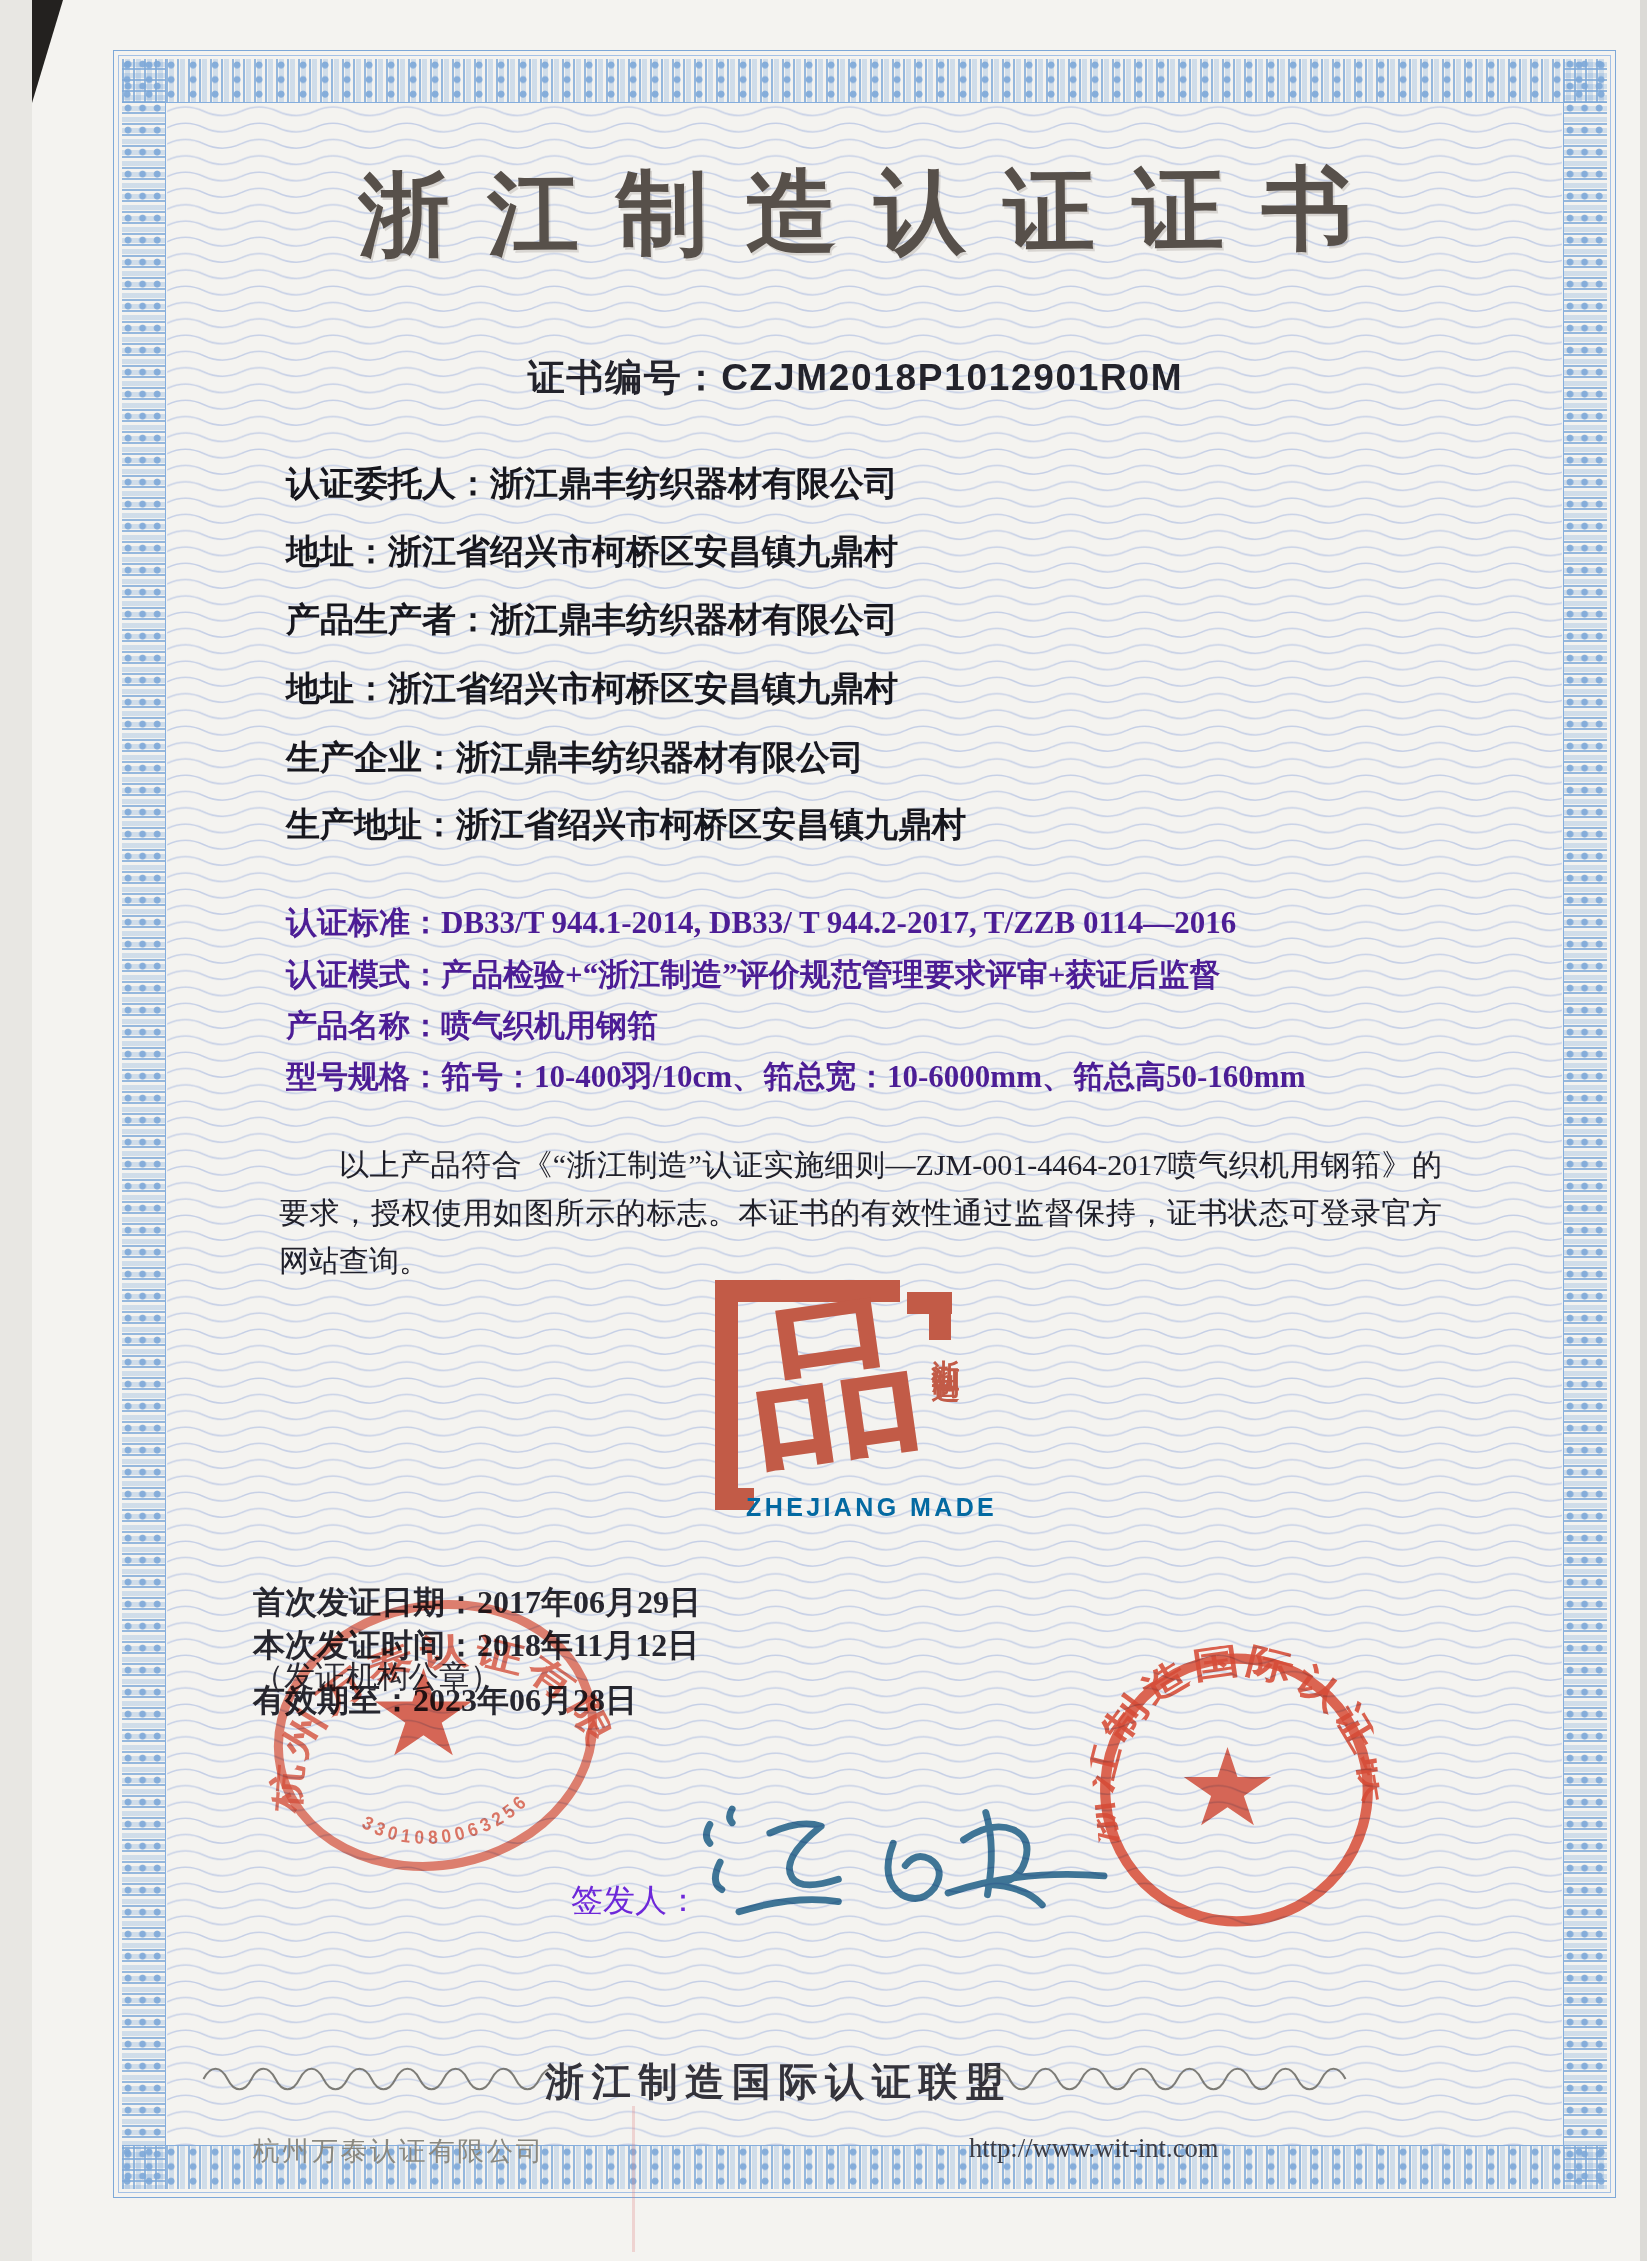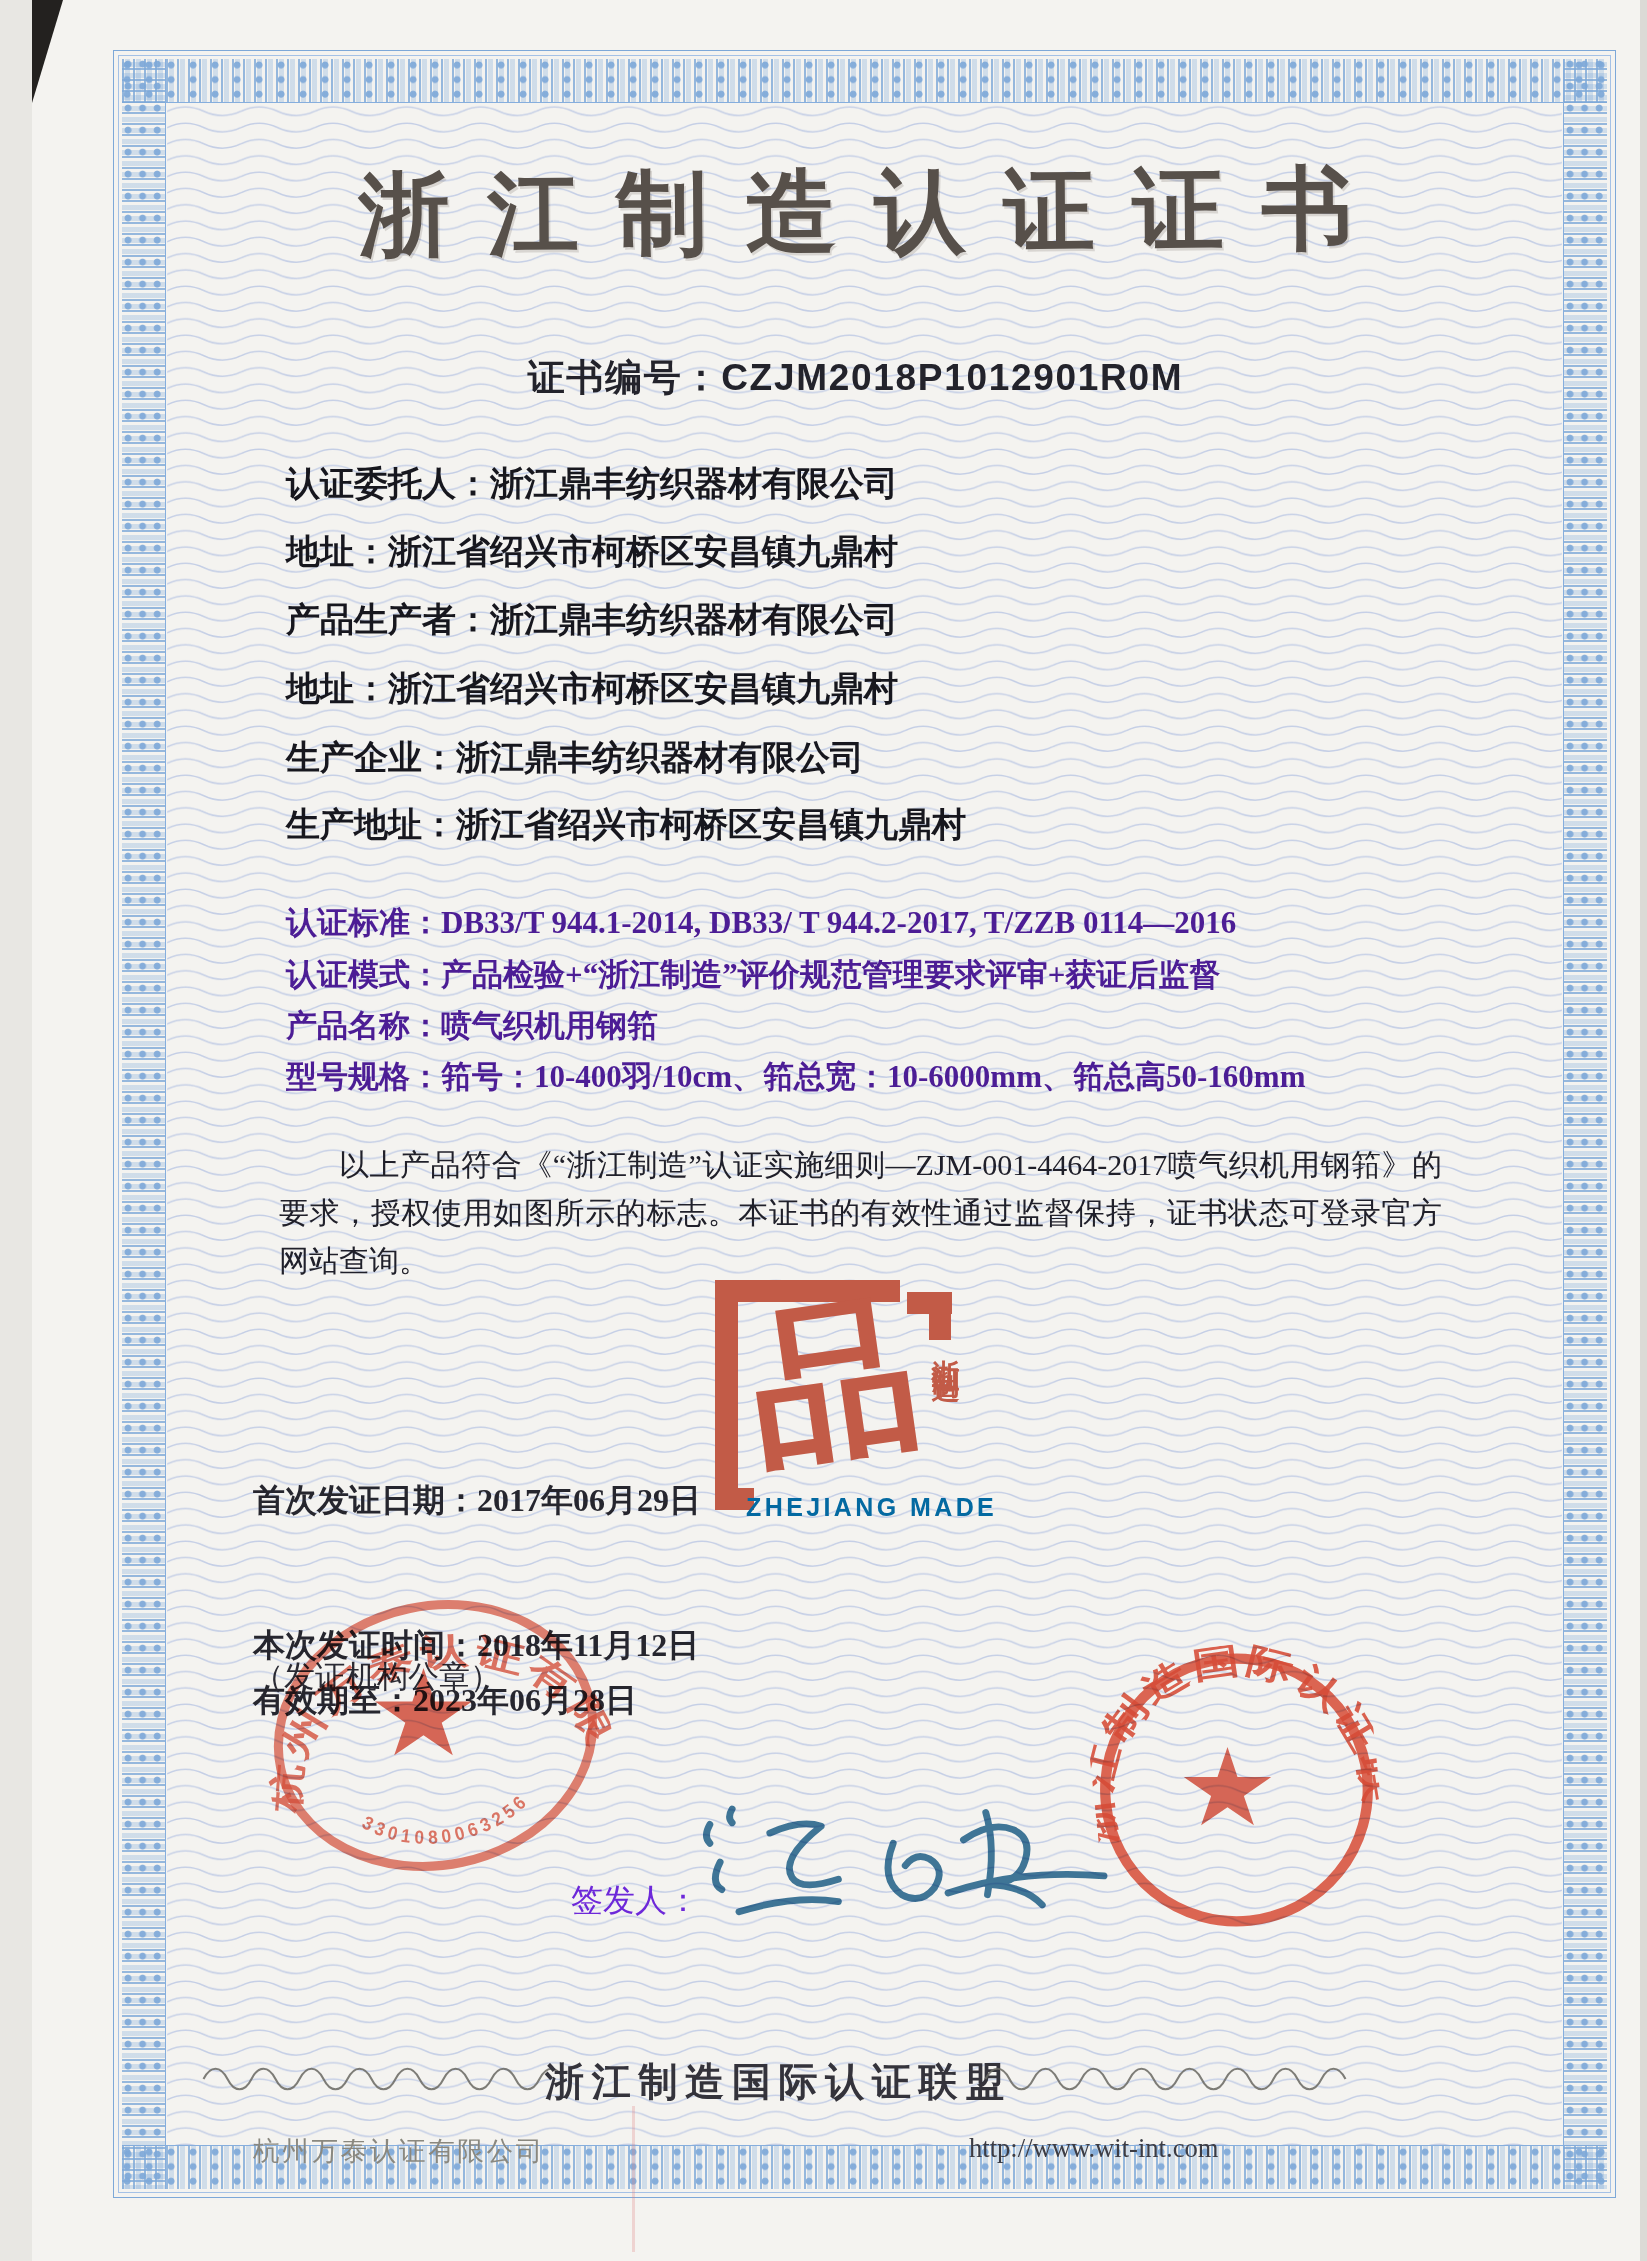--- a/index.html
+++ b/index.html
@@ -117,21 +117,21 @@
     <div class="bar" style="left:0;top:0;width:23px;height:230px"></div>
     <div class="bar" style="left:0;top:0;width:185px;height:22px"></div>
     <div class="bar" style="left:192px;top:12px;width:45px;height:22px"></div>
     <div class="bar" style="left:214px;top:12px;width:22px;height:48px"></div>
     <div class="bar" style="left:0;top:208px;width:39px;height:22px"></div>
     <div class="mark">品</div>
     <div class="side">浙江制造</div>
     <div class="caption">ZHEJIANG MADE</div>
   </div>
 
-  <div class="abs drow" style="top:1479px"><span>首次发证日期：</span><span>2017年06月29日</span></div>
+  <div class="abs drow" style="top:1581px"><span>首次发证日期：</span><span>2017年06月29日</span></div>
   <div class="abs drow" style="top:1624px"><span>本次发证时间：</span><span>2018年11月12日</span></div>
   <div class="abs drow" style="top:1679px"><span>有效期至：</span><span>2023年06月28日</span></div>
   <div class="abs note">（发证机构公章）</div>
 
   <div class="abs issuer">签发人：</div>
   <svg class="abs sig" width="437" height="172" viewBox="0 0 510 200">
     <g fill="none" stroke="#2e6d95" stroke-width="8" stroke-linecap="round" stroke-linejoin="round" opacity=".9">
       <path d="M34 92 q-12 24 2 32 M22 48 q-8 14 0 22 M48 30 q-6 10 0 16"></path>
       <path d="M92 58 q36 -16 60 -8 q-48 38 -34 60 q10 16 54 2"></path>
       <path d="M56 150 q64 -20 116 -12"></path>

